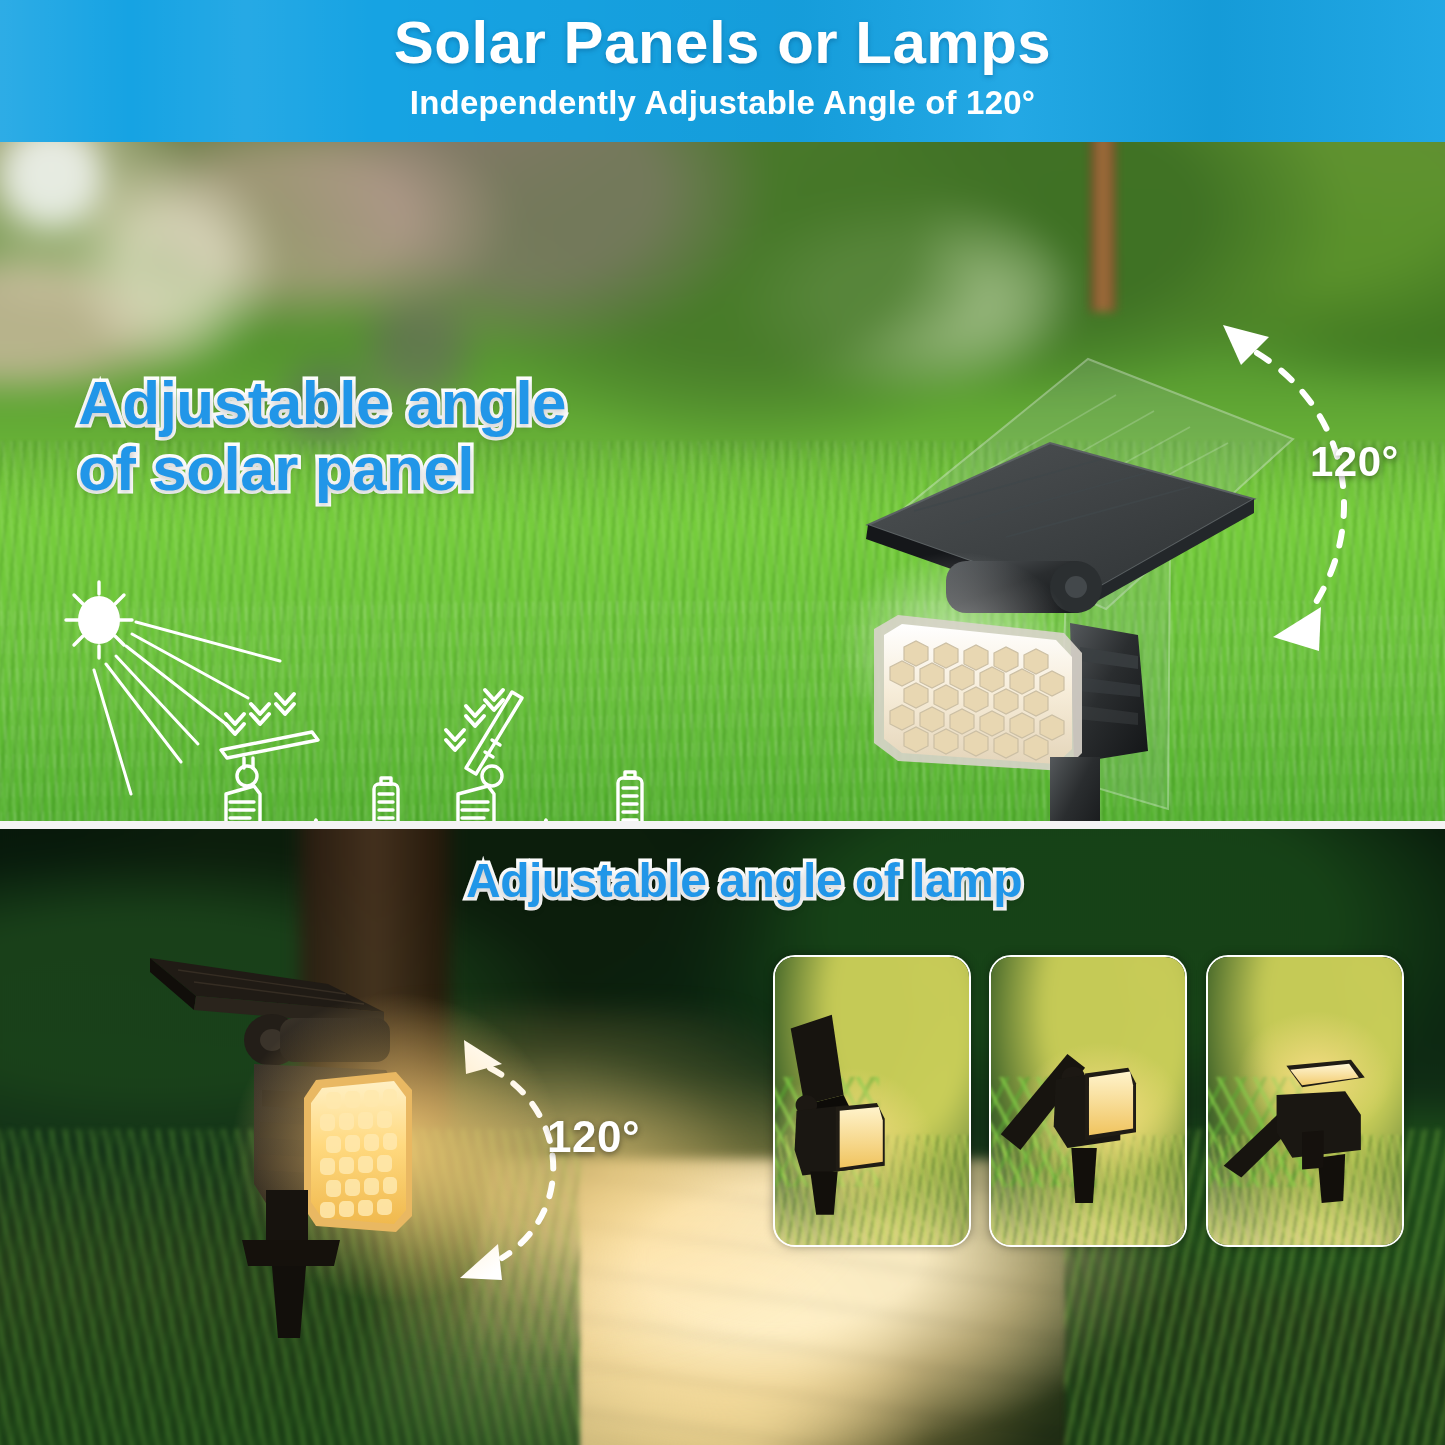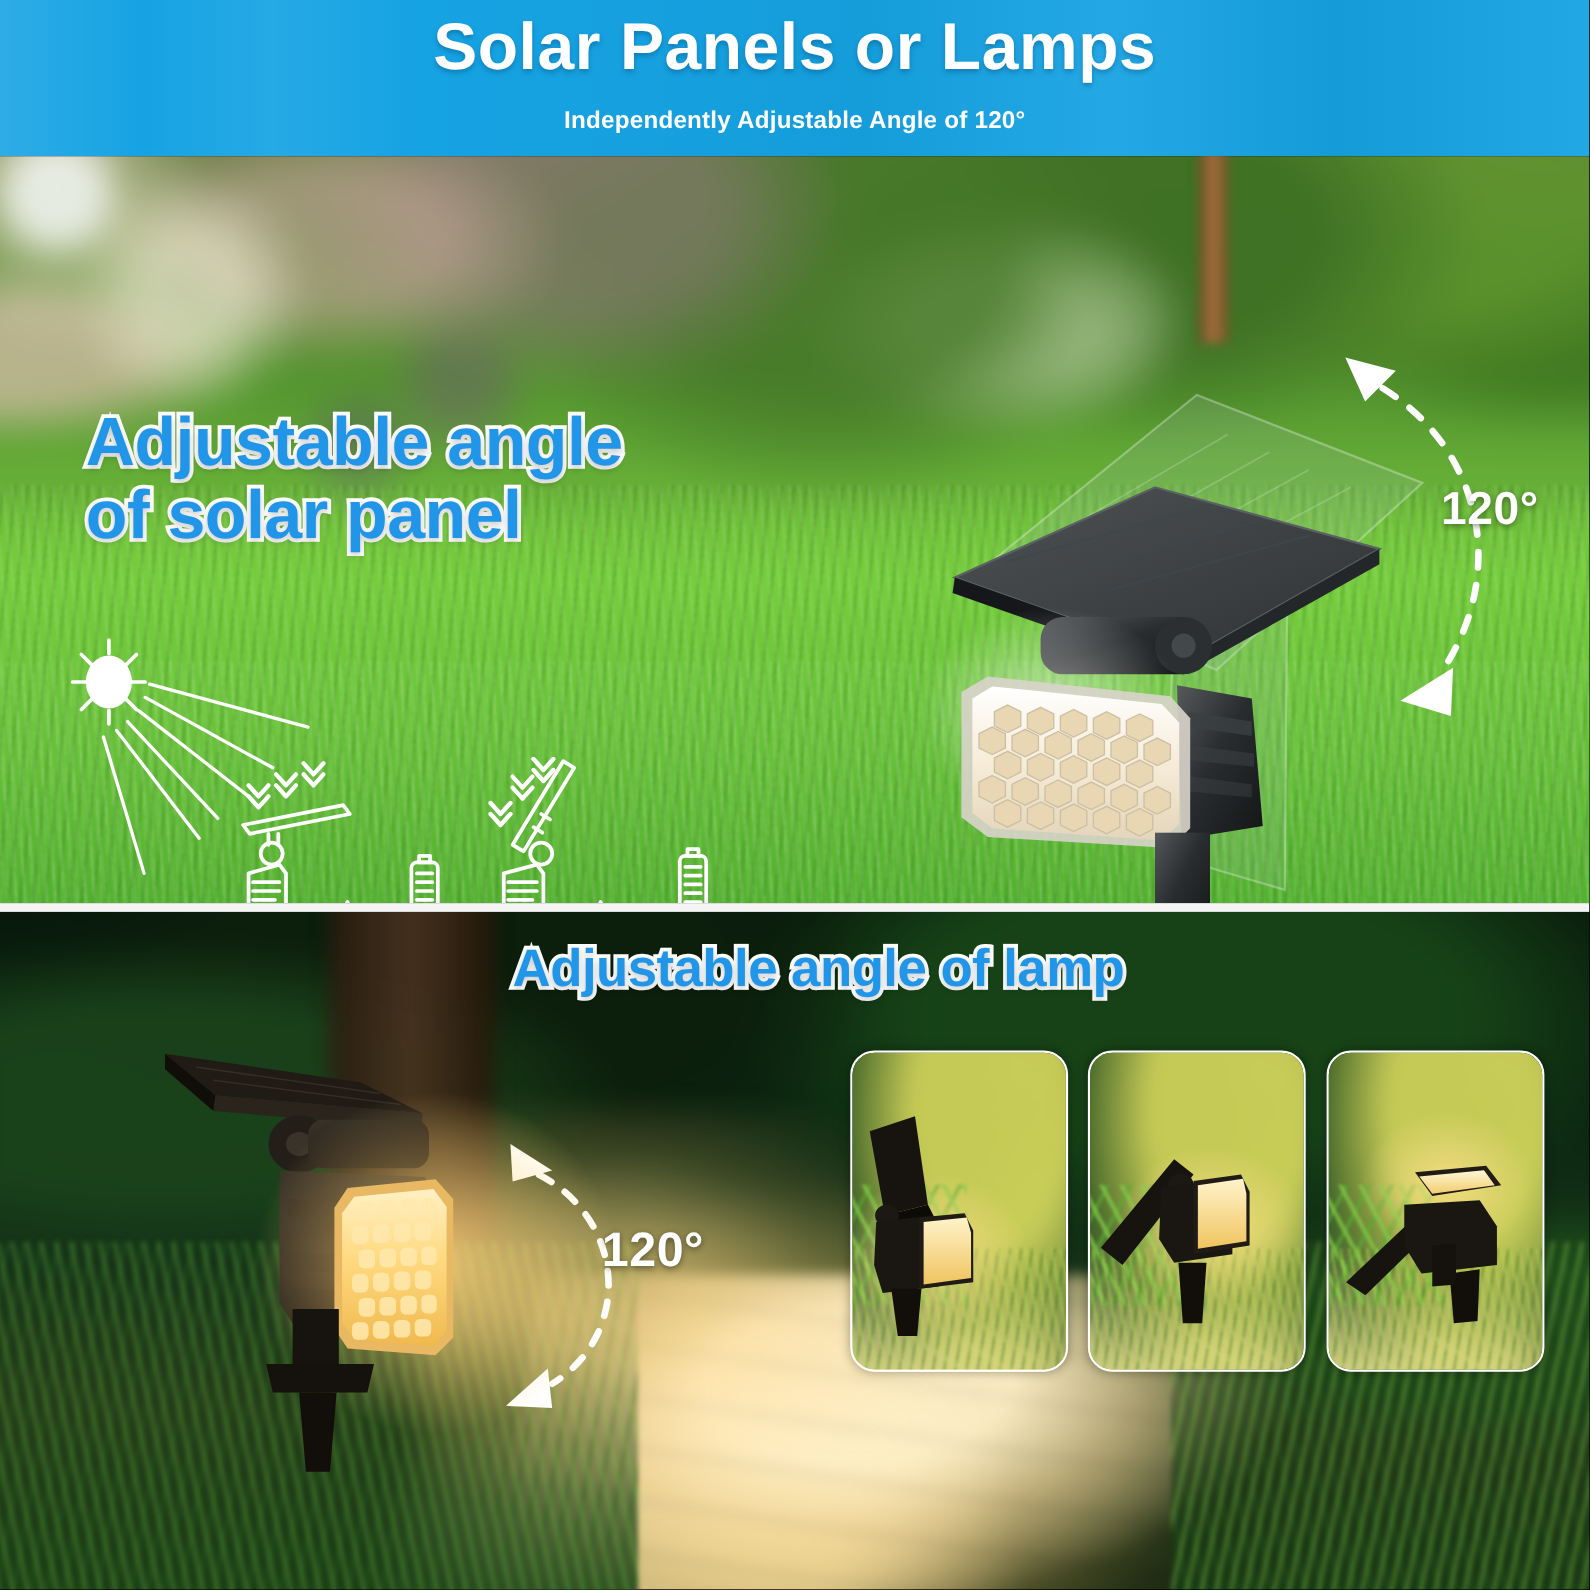--- a/index.html
+++ b/index.html
@@ -14,27 +14,27 @@
   .banner::after{ content:""; position:absolute; inset:0;
       background:
         linear-gradient(90deg, rgba(255,255,255,.10) 0%, rgba(255,255,255,0) 9%,
           rgba(255,255,255,.07) 17%, rgba(255,255,255,0) 26%,
           rgba(0,0,0,.04) 55%, rgba(255,255,255,.06) 70%,
           rgba(0,0,0,.05) 84%, rgba(255,255,255,.05) 100%);
       pointer-events:none; }
   .banner-title { position:absolute; left:0; top:8px; width:1445px; text-align:center;
       color:#fff; font-size:60px; font-weight:bold; letter-spacing:.5px;
       text-shadow:0 2px 5px rgba(0,60,110,.35); z-index:2; }
-  .banner-sub { position:absolute; left:0; top:96px; width:1445px; text-align:center;
-      color:#fff; font-size:22px; font-weight:600; letter-spacing:.2px; z-index:2; }
+  .banner-sub { position:absolute; left:0; top:84px; width:1445px; text-align:center;
+      color:#fff; font-size:33px; font-weight:600; letter-spacing:.2px; z-index:2; }
   .banner-sub b { font-weight:bold; }
 
   
   .panel-top { position:absolute; left:0; top:142px; width:1445px; height:679px;
-               overflow:hidden; background:#0f172a; }
+               overflow:hidden; background:#7f1d1d; }
   
   .pt-bg { position:absolute; inset:-40px -40px -20px -40px;
     background:
       radial-gradient(circle at 6% 10%, rgba(255,255,255,.85) 0 40px, rgba(255,240,215,.45) 60px, rgba(255,255,255,0) 140px),
       radial-gradient(circle at 14% 22%, rgba(255,250,230,.55) 0 46px, rgba(255,255,255,0) 110px),
       radial-gradient(ellipse at 3% 30%, rgba(216,190,170,.75) 0 120px, rgba(255,255,255,0) 230px),
       radial-gradient(ellipse at 22% 16%, rgba(205,170,160,.6) 0 110px, rgba(0,0,0,0) 220px),
       radial-gradient(ellipse at 37% 12%, rgba(150,120,130,.55) 0 130px, rgba(0,0,0,0) 250px),
       radial-gradient(circle at 30% 34%, rgba(120,60,140,.30) 0 28px, rgba(0,0,0,0) 70px),
       radial-gradient(circle at 24% 41%, rgba(90,50,130,.30) 0 22px, rgba(0,0,0,0) 60px),

